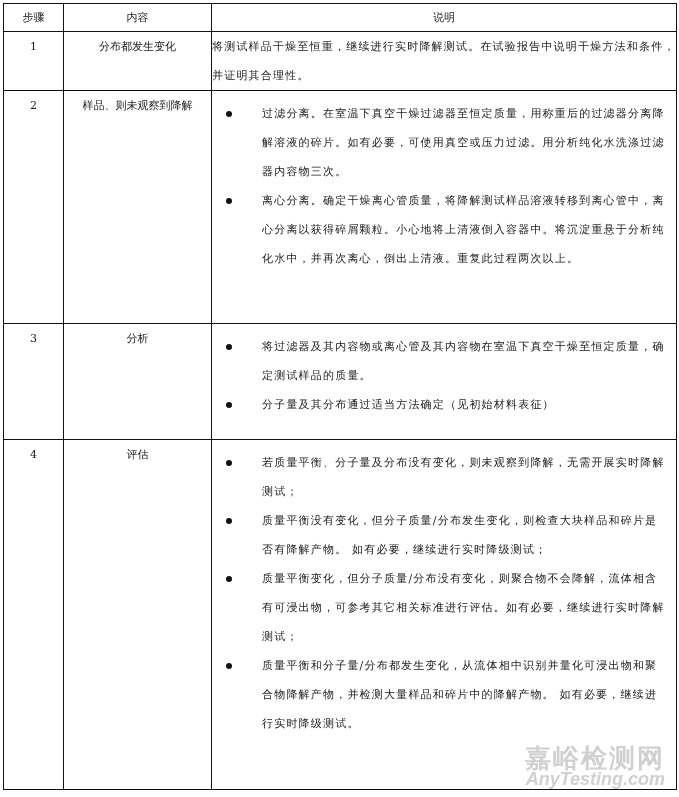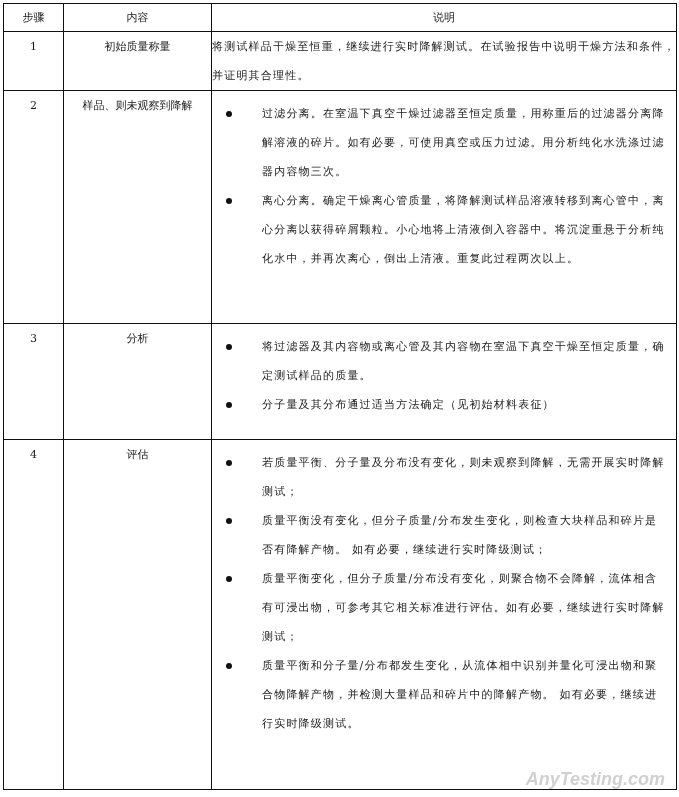--- a/index.html
+++ b/index.html
@@ -106,21 +106,21 @@
   <thead>
     <tr>
       <th>步骤</th>
       <th>内容</th>
       <th>说明</th>
     </tr>
   </thead>
   <tbody>
     <tr class="r1">
       <td class="step">1</td>
-      <td class="content">初始质量称量</td>
+      <td class="content">分布都发生变化</td>
       <td class="desc">将测试样品干燥至恒重，继续进行实时降解测试。在试验报告中说明干燥方法和条件，并证明其合理性。</td>
     </tr>
     <tr class="r2">
       <td class="step">2</td>
       <td class="content">样品、则未观察到降解</td>
       <td class="desc">
         <ul class="bullets">
           <li>
             <span class="bullet"></span>
             <span>过滤分离。在室温下真空干燥过滤器至恒定质量，用称重后的过滤器分离降解溶液的碎片。如有必要，可使用真空或压力过滤。用分析纯化水洗涤过滤器内容物三次。</span>
@@ -169,14 +169,15 @@
             <span class="bullet"></span>
             <span>质量平衡和分子量/分布都发生变化，从流体相中识别并量化可浸出物和聚合物降解产物，并检测大量样品和碎片中的降解产物。 如有必要，继续进行实时降级测试。</span>
           </li>
         </ul>
       </td>
     </tr>
   </tbody>
 </table>
 
 <div class="watermark">
+  <div class="wm-cn">嘉峪检测网</div>
   <div class="wm-en">AnyTesting.com</div>
 </div>
 
 </body></html>

